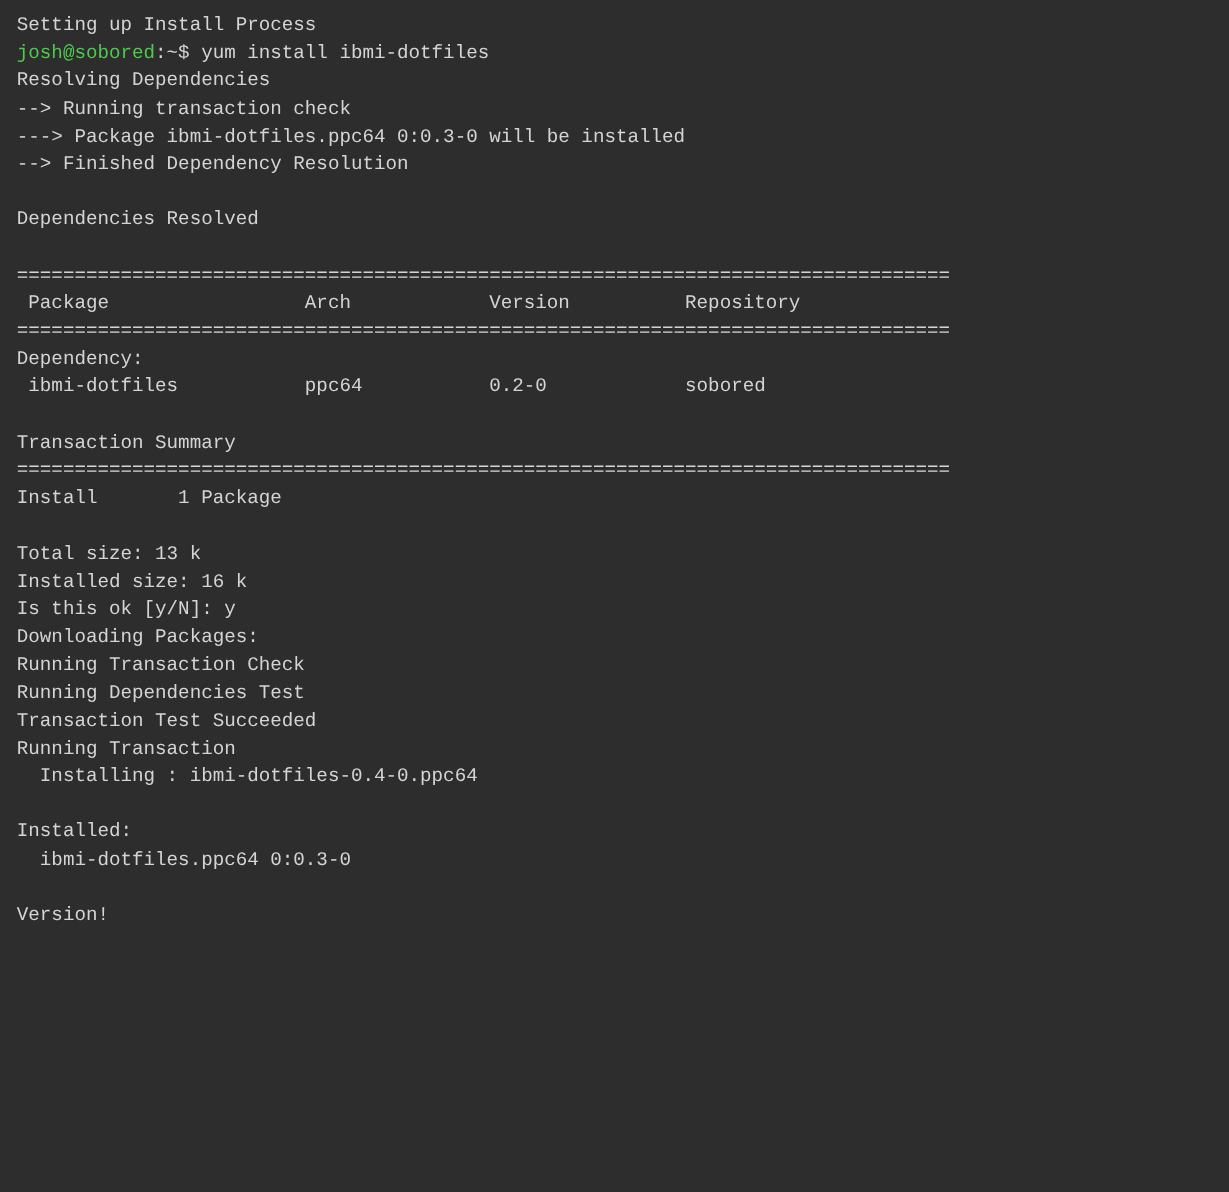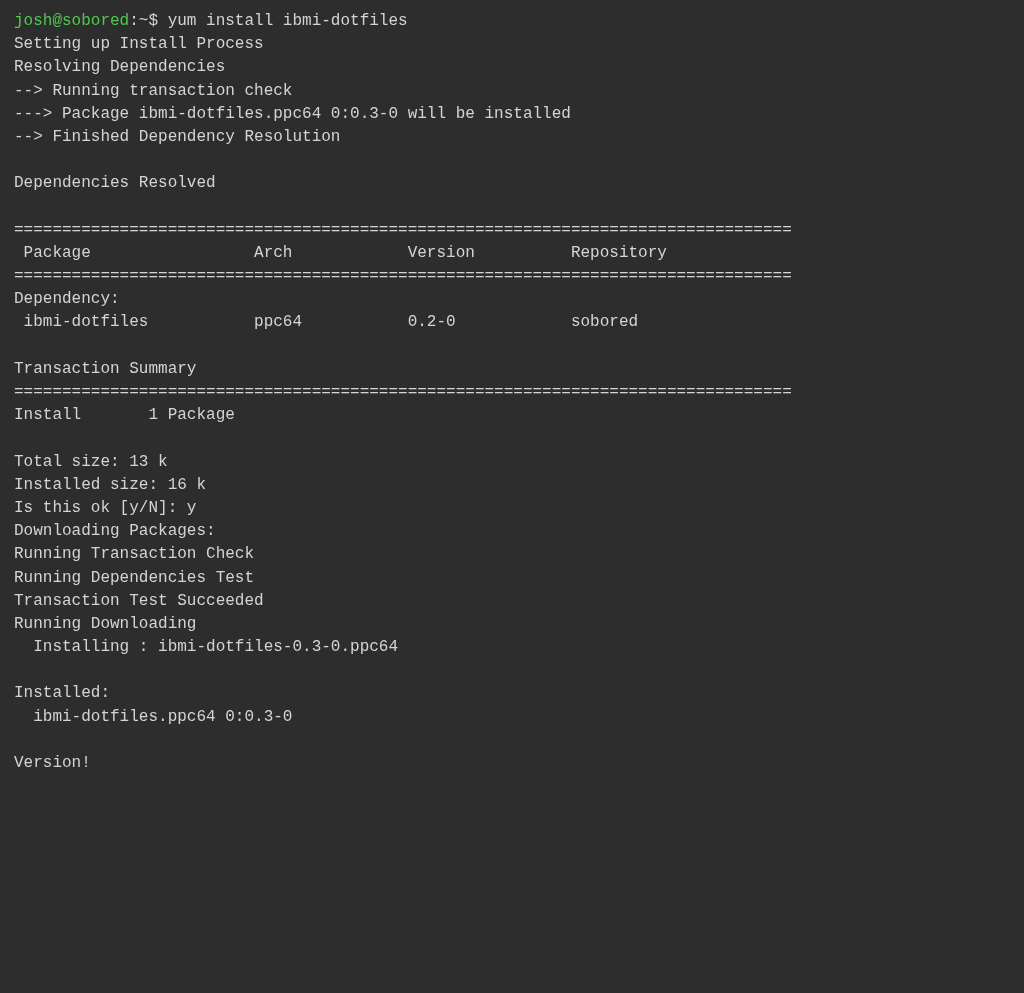--- a/index.html
+++ b/index.html
@@ -47,23 +47,23 @@
     .empty-line {
       display: block;
       height: 1.45em;
     }
   </style>
 </head>
 <body>
 
 <div class="terminal">
 
+  <span class="line">Setting up Install Process</span>
+
   <span class="line"><span class="prompt-user">josh@sobored</span><span class="prompt-separator">:~$ </span><span class="prompt-command">yum install ibmi-dotfiles</span></span>
-
-  <span class="line">Setting up Install Process</span>
   <span class="line">Resolving Dependencies</span>
   <span class="line">--&gt; Running transaction check</span>
   <span class="line">---&gt; Package ibmi-dotfiles.ppc64 0:0.3-0 will be installed</span>
   <span class="line">--&gt; Finished Dependency Resolution</span>
   <span class="empty-line"></span>
   <span class="line">Dependencies Resolved</span>
   <span class="empty-line"></span>
   <span class="line separator-line">=================================================================================</span>
   <span class="line"> Package                 Arch            Version          Repository</span>
   <span class="line separator-line">=================================================================================</span>
@@ -74,20 +74,20 @@
   <span class="line separator-line">=================================================================================</span>
   <span class="line">Install       1 Package</span>
   <span class="empty-line"></span>
   <span class="line">Total size: 13 k</span>
   <span class="line">Installed size: 16 k</span>
   <span class="line">Is this ok [y/N]: y</span>
   <span class="line">Downloading Packages:</span>
   <span class="line">Running Transaction Check</span>
   <span class="line">Running Dependencies Test</span>
   <span class="line">Transaction Test Succeeded</span>
-  <span class="line">Running Downloading</span>
-  <span class="line">  Installing : ibmi-dotfiles-0.3-0.ppc64</span>
+  <span class="line">Running Transaction</span>
+  <span class="line">  Installing : ibmi-dotfiles-0.4-0.ppc64</span>
   <span class="empty-line"></span>
   <span class="line">Installed:</span>
   <span class="line">  ibmi-dotfiles.ppc64 0:0.3-0</span>
   <span class="empty-line"></span>
   <span class="line">Version!</span>
 </div>
 
 </body></html>

